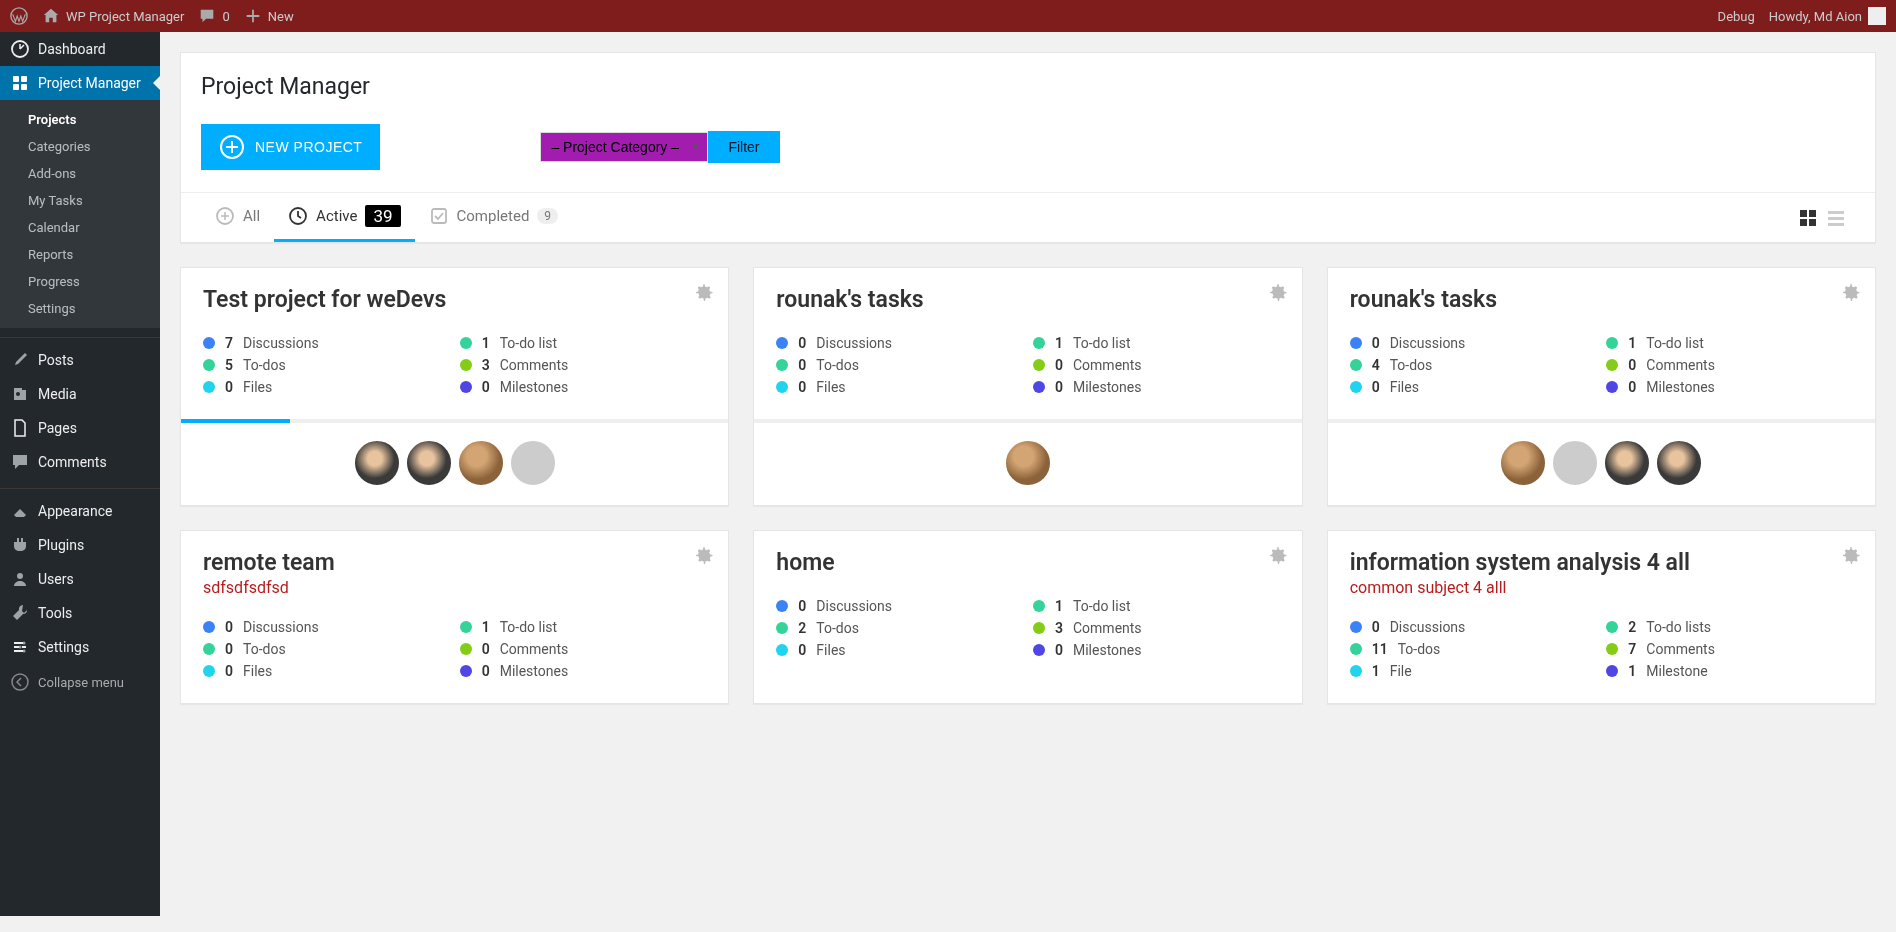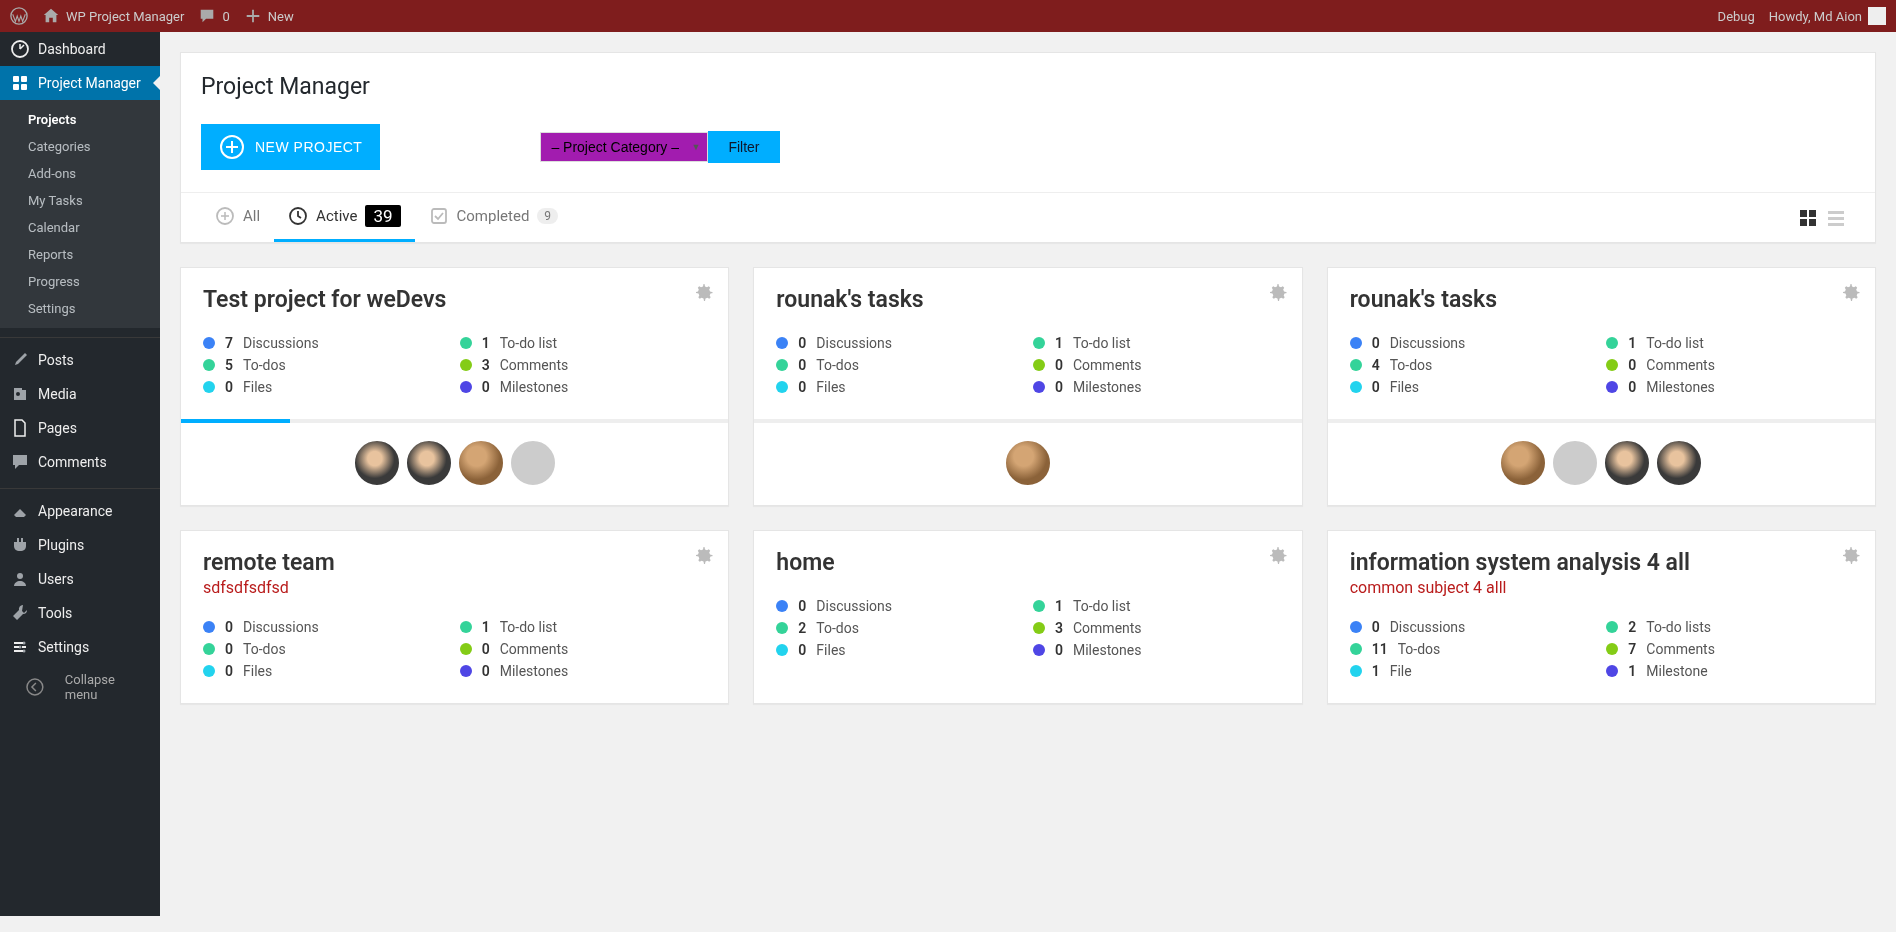--- a/index.html
+++ b/index.html
@@ -17,21 +17,21 @@
 .menu-item { display: flex; align-items: center; gap: 8px; padding: 7px 0 7px 10px; cursor: pointer; color: #eee; font-size: 14px; position: relative; }
 .menu-item.top { font-size: 14px; }
 .menu-item svg { width: 20px; height: 20px; fill: rgba(240,245,250,0.6); }
 .menu-item.current { background: #0073aa; color: #fff; }
 .menu-item.current svg { fill: #fff; }
 .menu-item.current::after { content: ''; position: absolute; right: -1px; top: 50%; margin-top: -8px; border: 8px solid transparent; border-right-color: #f1f1f1; }
 .submenu { background: #32373c; padding: 6px 16px; }
 .submenu-item { padding: 6px 0 6px 12px; color: rgba(240,245,250,0.7); cursor: pointer; font-size: 13px; }
 .submenu-item.current { color: #fff; font-weight: 600; }
 .menu-sep { height: 5px; border-bottom: 1px solid #393939; margin: 5px 0; }
-.collapse-item { display: flex; align-items: center; gap: 20px; padding: 8px 10px; cursor: pointer; color: #aaa; font-size: 13px; margin-left: 15px; }
+.collapse-item { display: flex; align-items: center; gap: 8px; padding: 8px 10px; cursor: pointer; color: #aaa; font-size: 13px; }
 
 
 .main { margin-left: 160px; padding: 20px; }
 .page-card { background: #fff; border: 1px solid #e5e5e5; box-shadow: 0 1px 1px rgba(0,0,0,.04); }
 .page-head { padding: 20px 20px 10px; }
 .page-title { font-size: 23px; font-weight: 400; color: #23282d; }
 
 .toolbar { padding: 14px 20px 22px; display: flex; align-items: center; }
 .btn-new { background: #00aeff; color: #fff; border: none; padding: 10px 18px; display: flex; align-items: center; gap: 10px; cursor: pointer; font-size: 14px; letter-spacing: .5px; font-weight: 500; }
 .btn-new svg { width: 26px; height: 26px; }

